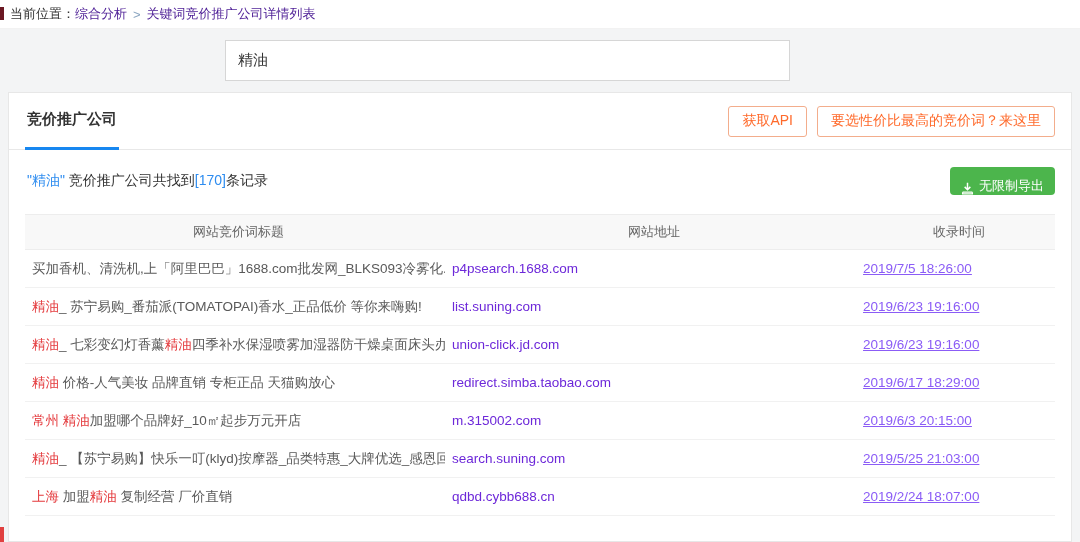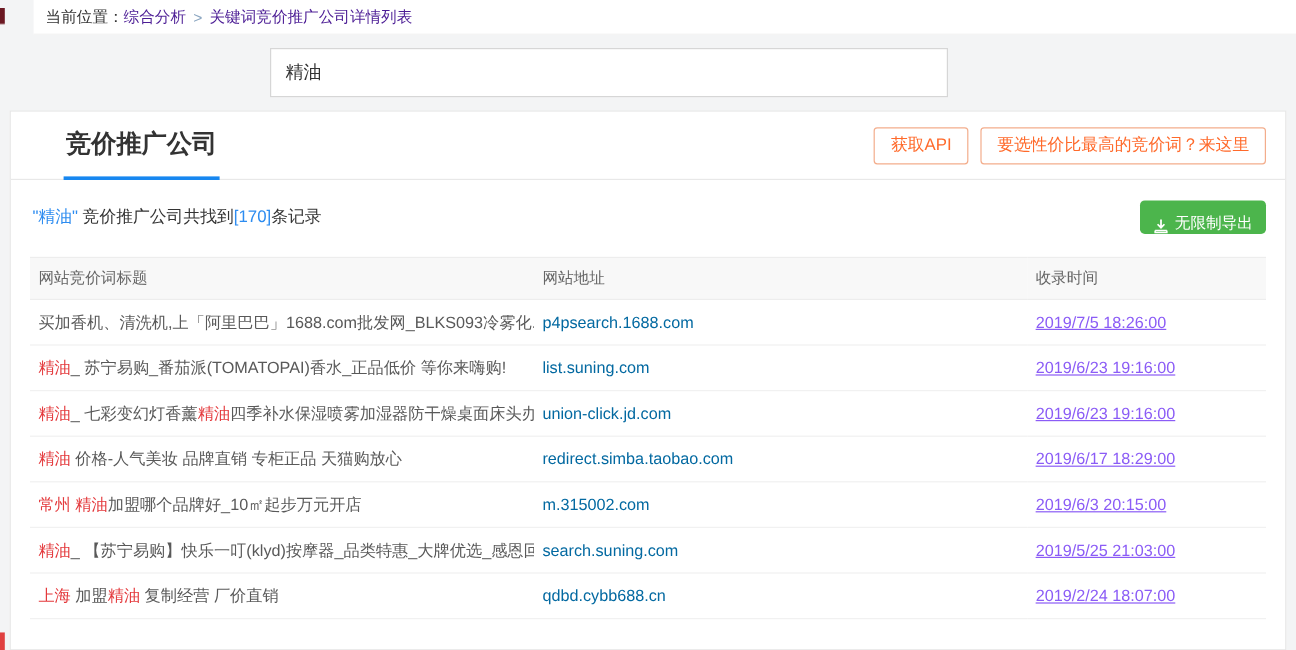--- a/index.html
+++ b/index.html
@@ -1,69 +1,69 @@
 <!DOCTYPE html>
 <html><head>
 <meta charset="utf-8">
 <style>
   * { margin:0; padding:0; box-sizing:border-box; }
   html,body { width:1080px; height:542px; overflow:hidden;
     font-family:"Liberation Sans","DejaVu Sans",sans-serif; background:#f3f4f5; }
 
   
   .breadcrumb-bar { background:#fff; height:29px; display:flex; align-items:center;
-    padding-left:10px; font-size:13px; color:#333; border-bottom:1px solid #f2f2f2;margin-left:28px; }
+    padding-left:10px; font-size:13px; color:#333; border-bottom:1px solid #f2f2f2; }
   .bc-label { color:#333; }
   .bc-link { color:#4c1d95; text-decoration:none; cursor:pointer; }
   .bc-sep { color:#8aa5c0; margin:0 6px; }
 
   
   .search-section { height:63px; display:flex; align-items:center; padding-left:225px; }
   .search-box { display:flex; height:41px; }
   .search-input { width:565px; height:41px; border:1px solid #d6d6d6; background:#fff;
     font-size:15px; color:#333; padding:0 12px; outline:none;
     font-family:"Liberation Sans","DejaVu Sans",sans-serif; }
   .search-btn { width:82px; height:41px; background:#1787f0; color:#fff; border:none;
     font-size:15px; cursor:pointer; font-family:inherit; }
 
   
   .panel { margin:0 8px; background:#fff; border:1px solid #e7e7e7;
     min-height:450px; }
   .panel-header { height:57px; display:flex; justify-content:space-between;
     align-items:center; border-bottom:1px solid #e8e8e8; padding:0 16px; position:relative; }
-  .tab { font-size:21px; font-weight:bold; color:#333; height:57px;
+  .tab { font-size:15px; font-weight:bold; color:#333; height:57px;
     display:flex; align-items:center; border-bottom:3px solid #1787f0;
-    padding:0 2px; cursor:pointer;margin-left:28px; }
+    padding:0 2px; cursor:pointer; }
   .header-actions { display:flex; gap:10px;margin-left:43px; }
   .orange-btn { background:#fff; border:1px solid #f3ad8c; color:#ff6a2b;
     font-size:14px; height:31px; padding:0 13px; border-radius:3px; cursor:pointer;
     font-family:inherit; }
 
   
   .summary-row { display:flex; justify-content:space-between; align-items:center;
     padding:17px 16px 13px 18px; }
   .summary-text { font-size:14px; color:#333; }
   .summary-text .hl { color:#2d8cf0; }
   .export-btn { background:#4cb54c; color:#fff; border:none; border-radius:4px;
     height:28px; font-size:13px; padding:0 11px; display:flex; align-items:flex-end;
     gap:5px; cursor:pointer; font-family:inherit; }
 
   
   .data-table { width:calc(100% - 32px); margin:6px 16px 0 16px; border-collapse:collapse; }
   .data-table th { background:#f8f8f8; font-weight:normal; font-size:13px; color:#666;
-    text-align:left; height:35px; padding-left:7px;
+    text-align:center; height:35px; padding-left:7px;
     border-top:1px solid #ededed; border-bottom:1px solid #ededed; }
   .col-title { width:40%; }
   .col-url { width:40.5%; }
   .col-time { width:19.5%; }
   .data-table td { height:38px; border-bottom:1px solid #f1f1f1; font-size:13.5px;
     padding-left:7px; white-space:nowrap; overflow:hidden; }
   .td-title { color:#595959; max-width:420px; }
   .td-title .kw { color:#e4393c; }
-  .td-url a { color:#0369a1; text-decoration:none; cursor:pointer; }
+  .td-url a { color:#6d28d9; text-decoration:none; cursor:pointer; }
   .td-time { color:#8b5cf6;text-decoration:underline; }
 
   
   .artifact-top { position:fixed; left:0; top:7px; width:4px; height:13px; background:#6b1822; }
   .artifact-bottom { position:fixed; left:0; top:527px; width:4px; height:15px; background:#e04040; }
 </style>
 </head>
 <body>
 
 <div>

